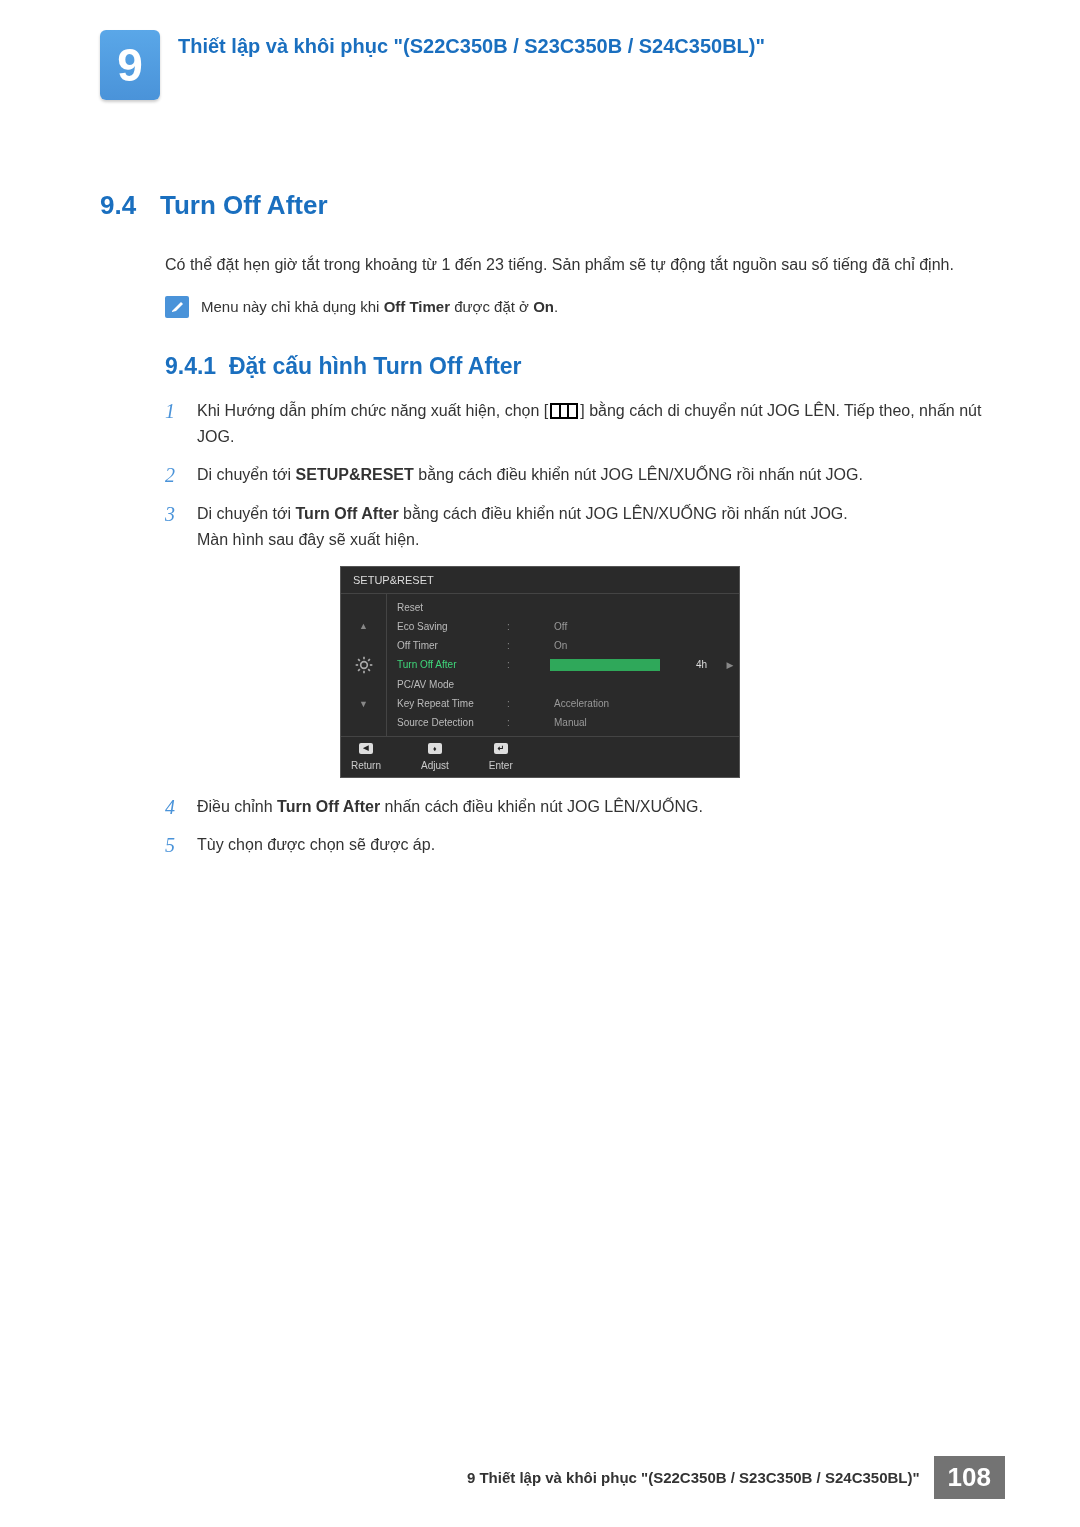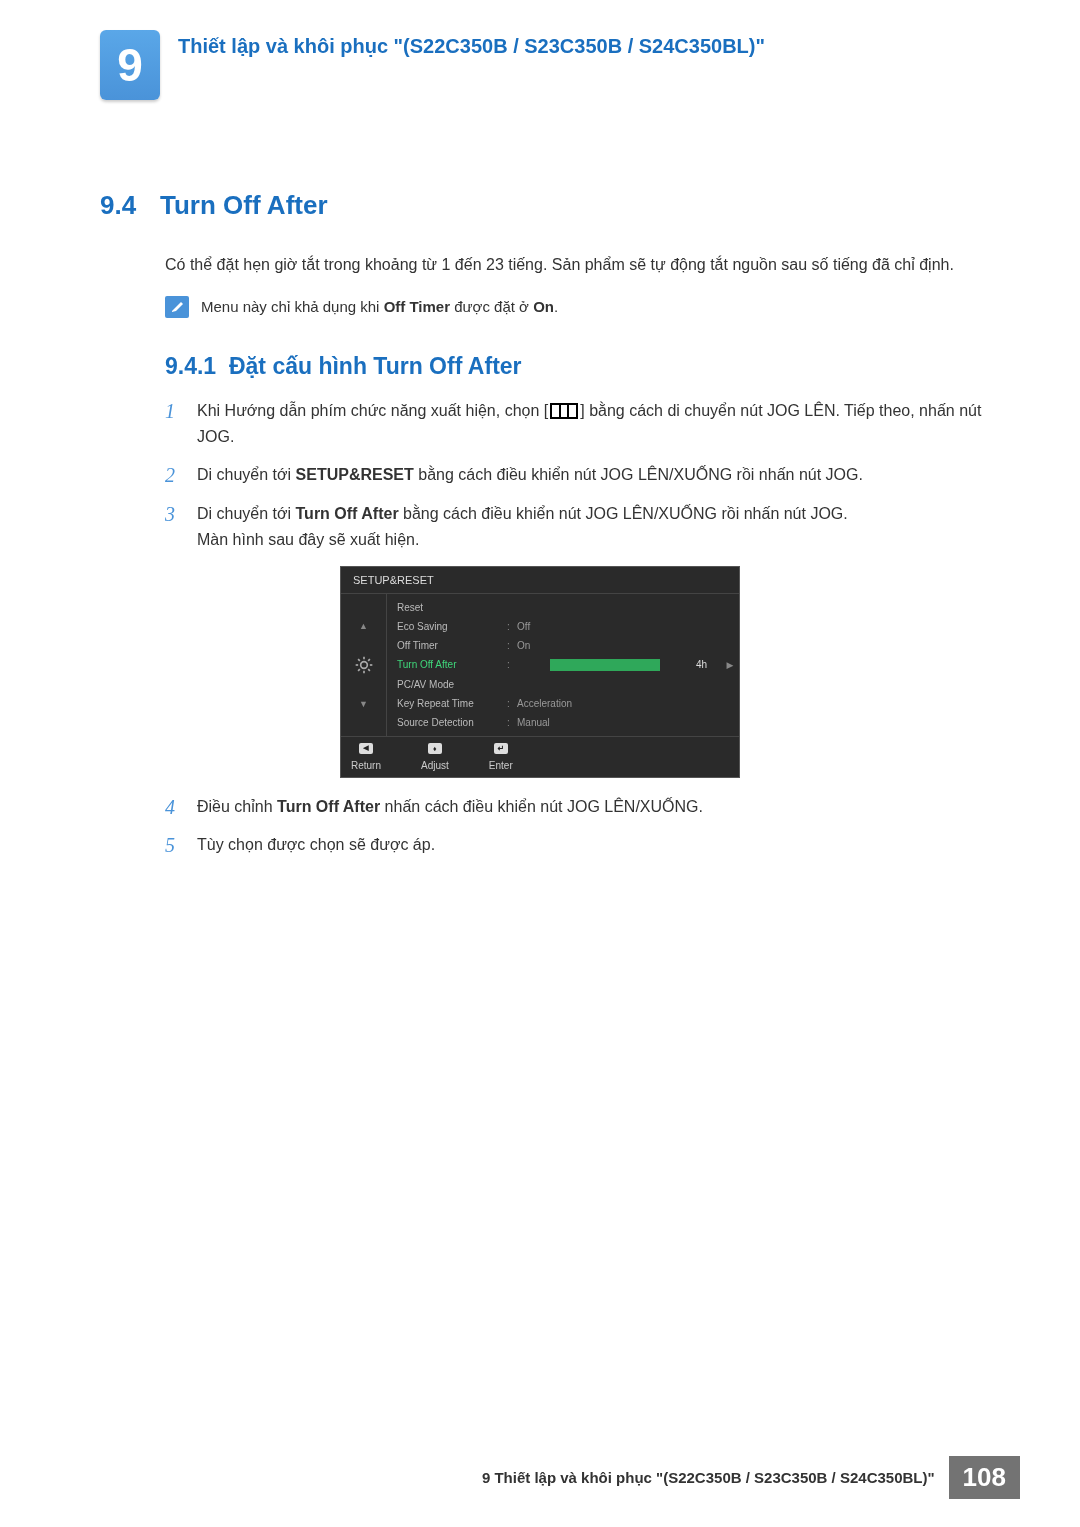--- a/index.html
+++ b/index.html
@@ -182,21 +182,21 @@
     padding: 4px 0;
   }
   .osd-row {
     display: flex;
     align-items: center;
     padding: 4px 10px;
     font-size: 10px;
   }
   .osd-row .label { width: 110px; color: #bbb; }
   .osd-row .colon { width: 10px; color: #888; }
-  .osd-row .value { color: #999; flex: 1; }
+  .osd-row .value { color: #999; flex: 1; margin-left: 37px; }
   .osd-row.active .label { color: #3fd67a; }
   .osd-slider {
     flex: 1;
     display: flex;
     align-items: center;
     gap: 6px;
     margin-left: 33px;
   }
   .osd-slider-track {
     height: 12px;
@@ -244,21 +244,21 @@
     font-size: 8px;
     font-weight: bold;
   }
   .foot-icon.arrow::after { content: "◀"; font-size: 7px; }
   .foot-icon.updown::after { content: "♦"; font-size: 7px; }
   .foot-icon.enter::after { content: "↵"; font-size: 8px; }
 
   .page-footer {
     position: absolute;
     bottom: 28px;
-    right: 60px;
+    right: 75px;
     display: flex;
     align-items: center;
     gap: 14px;
   }
   .footer-text {
     font-size: 15px;
     font-weight: bold;
     color: #333;
   }
   .page-num {

